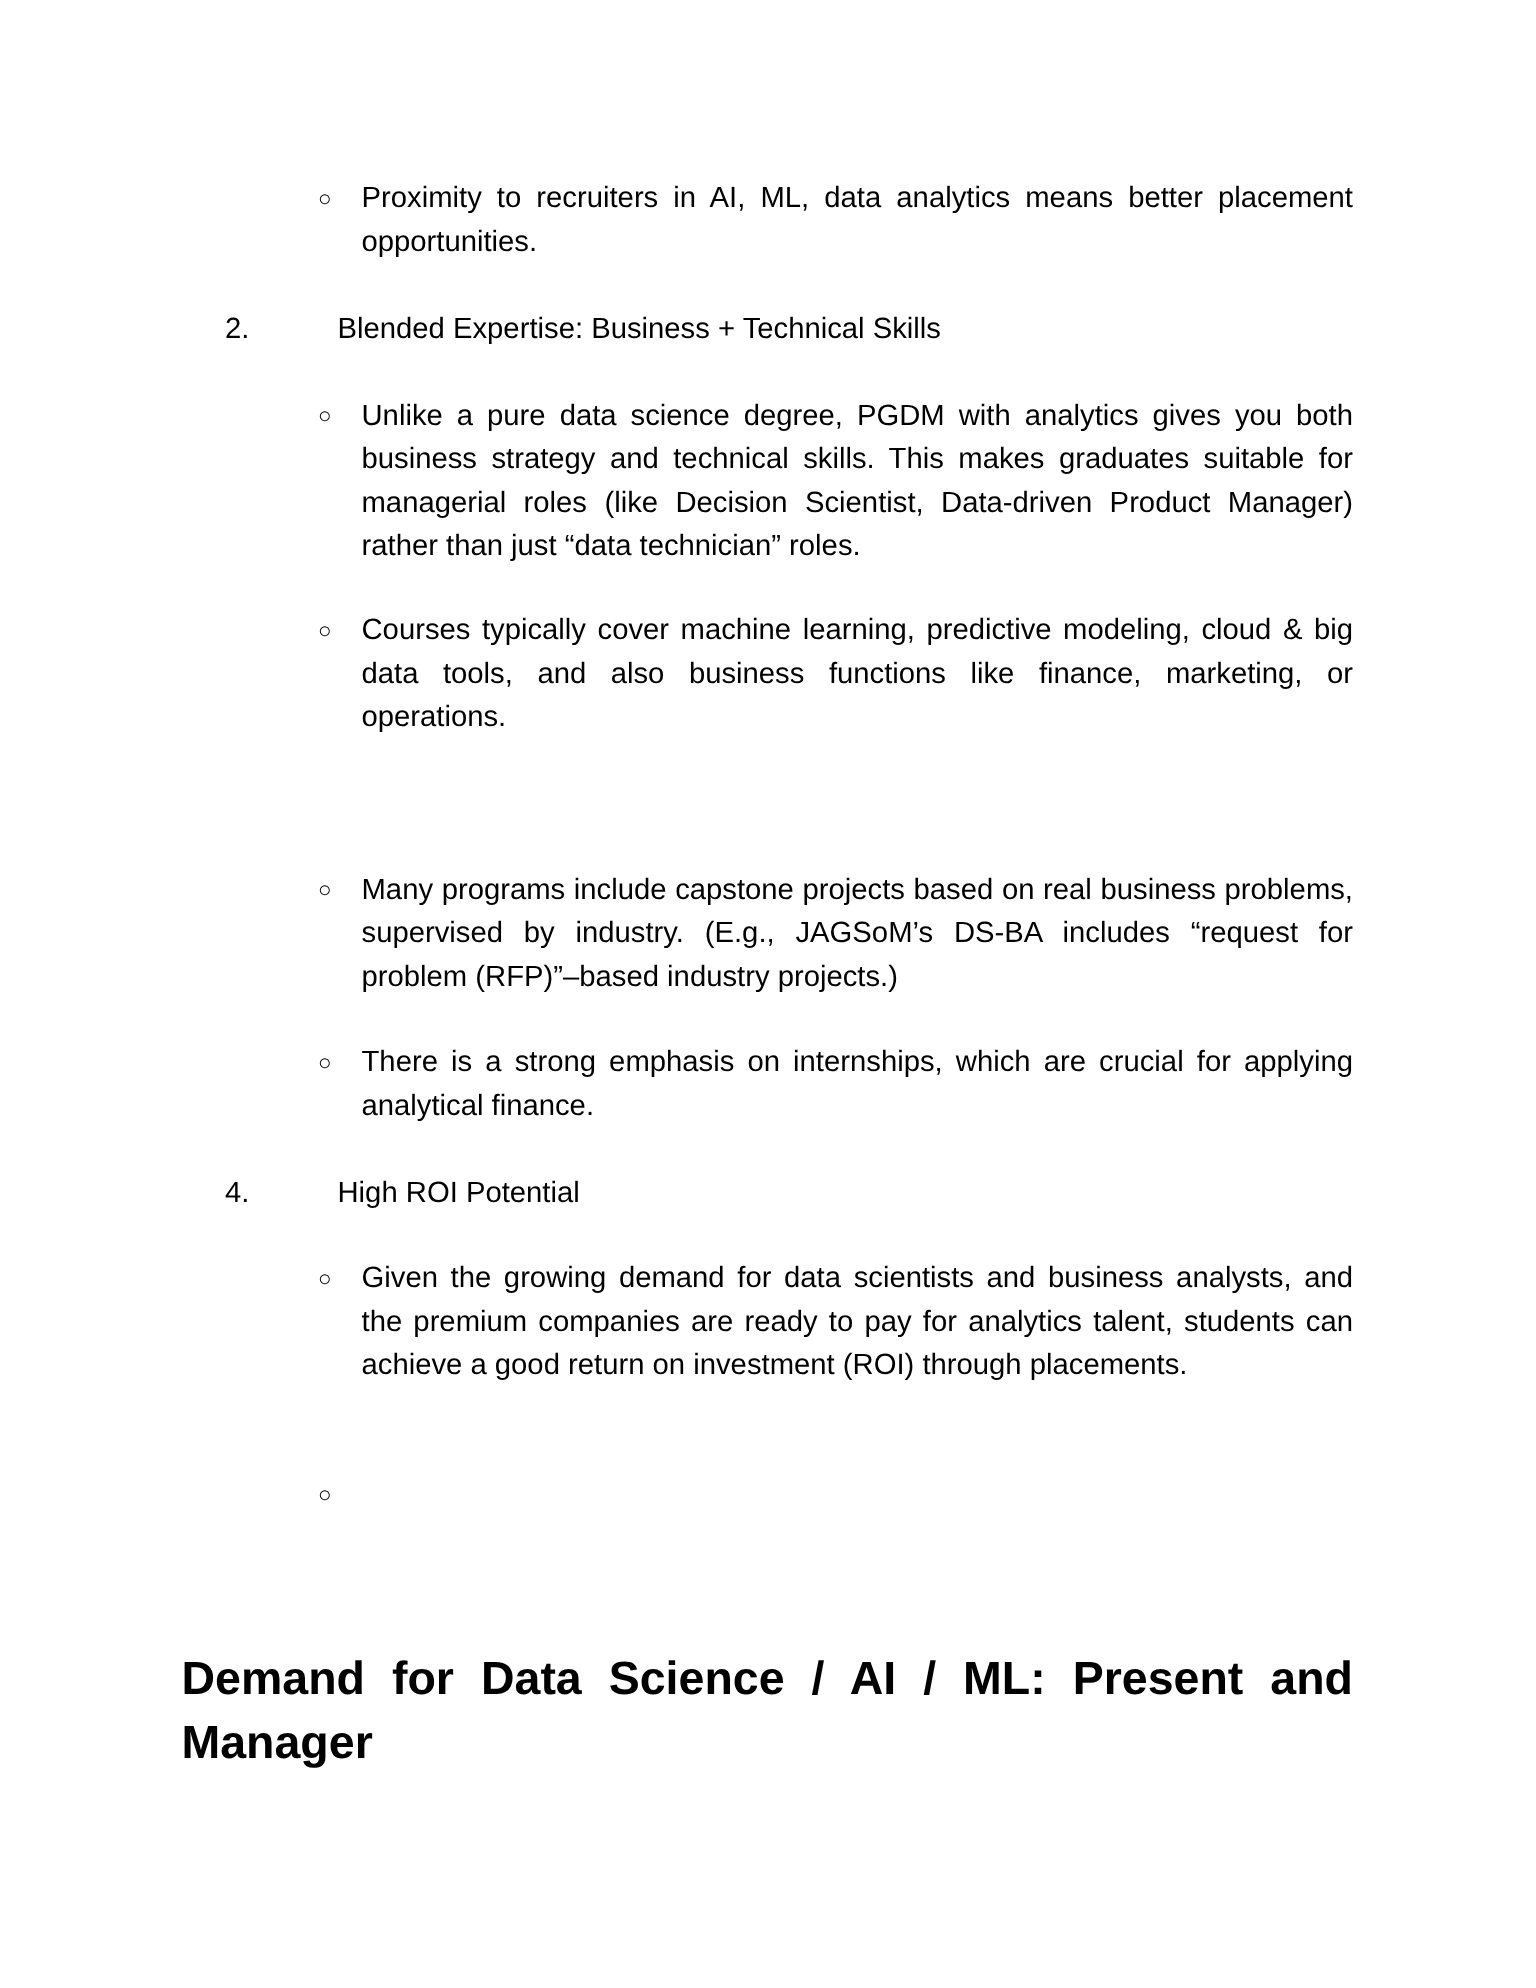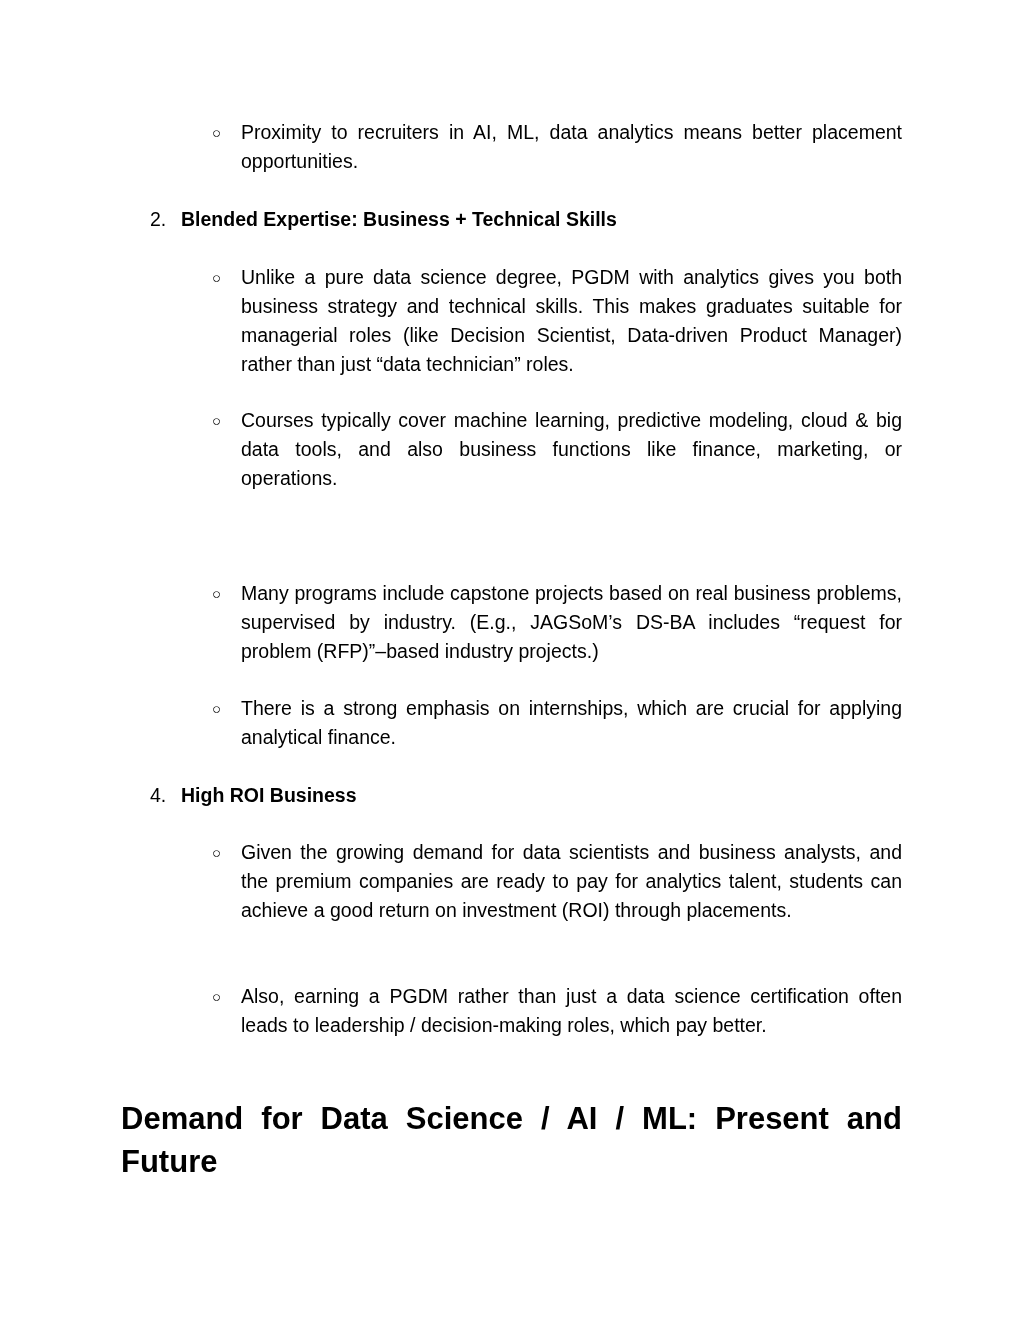--- a/index.html
+++ b/index.html
@@ -13,21 +13,21 @@
       font-size: 19.5px; line-height: 29px; text-align: justify;
     }
     .sub .bullet {
       position: absolute; left: -29px; top: 0; font-size: 15px; line-height: 29px;
     }
     .num {
       position: absolute; left: 150px; width: 760px;
       font-size: 19.5px; line-height: 29px;
     }
     .num .n { display: inline-block; width: 31px; }
-    .num .t { font-weight: bold; }
+    .num .t { font-weight: normal; margin-left: 44px; }
     .h2 {
       position: absolute; left: 121px; width: 781px; top: 1097px;
       font-size: 31px; line-height: 43px; font-weight: bold; text-align: justify;
       text-align-last: left;
     }
   </style>
 </head>
 <body>
 
 <div class="page">
@@ -56,28 +56,27 @@
     <span class="bullet">○</span>
     <span>Many programs include capstone projects based on real business problems, supervised by industry. (E.g., JAGSoM’s DS-BA includes “request for problem (RFP)”–based industry projects.)</span>
   </div>
 
   <div class="sub" style="top:694px;">
     <span class="bullet">○</span>
     <span>There is a strong emphasis on internships, which are crucial for applying analytical finance.</span>
   </div>
 
   <div class="num" style="top:781px;">
-    <span class="n">4.</span><span class="t">High ROI Business</span>
+    <span class="n">4.</span><span class="t">High ROI Potential</span>
   </div>
 
   <div class="sub" style="top:838px;">
     <span class="bullet">○</span>
     <span>Given the growing demand for data scientists and business analysts, and the premium companies are ready to pay for analytics talent, students can achieve a good return on investment (ROI) through placements.</span>
   </div>
 
   <div class="sub" style="top:982px;">
     <span class="bullet">○</span>
-    <span>Also, earning a PGDM rather than just a data science certification often leads to leadership / decision-making roles, which pay better.</span>
   </div>
 
-  <div class="h2">Demand for Data Science / AI / ML: Present and Future</div>
+  <div class="h2">Demand for Data Science / AI / ML: Present and Manager</div>
 
 </div>
 
 </body></html>

